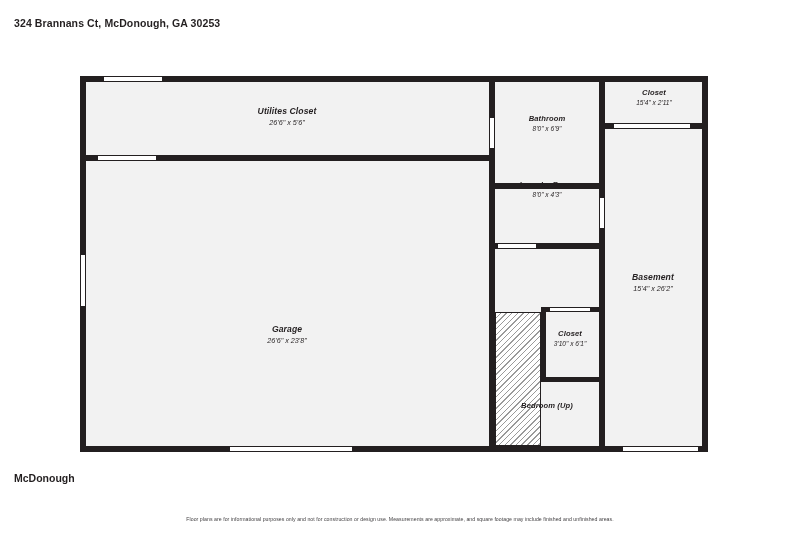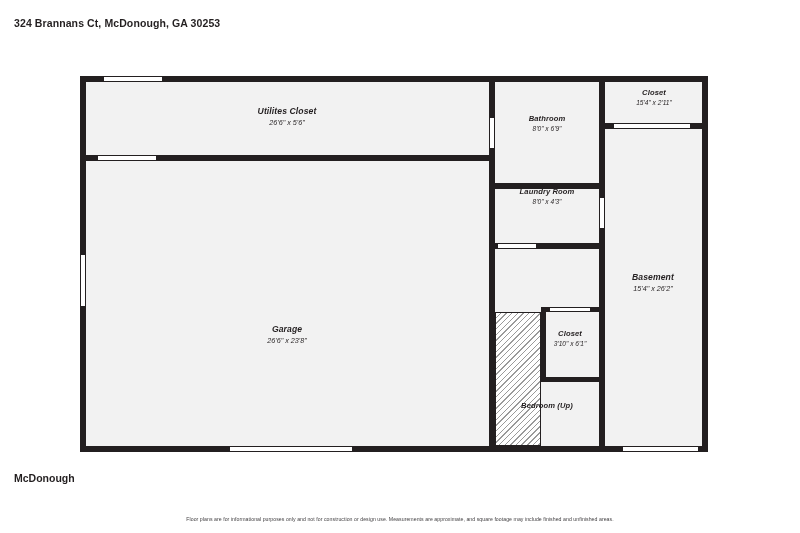--- a/index.html
+++ b/index.html
@@ -192,21 +192,21 @@
   <div class="room-label small" style="left:407px; top:38px; width:120px;">
     <span class="name">Bathroom</span>
     <span class="dims">8'0" x 6'9"</span>
   </div>
 
   <div class="room-label small" style="left:514px; top:12px; width:120px;">
     <span class="name">Closet</span>
     <span class="dims">15'4" x 2'11"</span>
   </div>
 
-  <div class="room-label small" style="left:407px; top:111px; width:120px;">
+  <div class="room-label small" style="left:407px; top:104px; width:120px;">
     <span class="name">Laundry Room</span>
     <span class="dims">8'0" x 4'3"</span>
   </div>
 
   <div class="room-label" style="left:513px; top:196px; width:120px;">
     <span class="name">Basement</span>
     <span class="dims">15'4" x 26'2"</span>
   </div>
 
   <div class="room-label" style="left:147px; top:212px; width:120px;margin-top:36px;">

